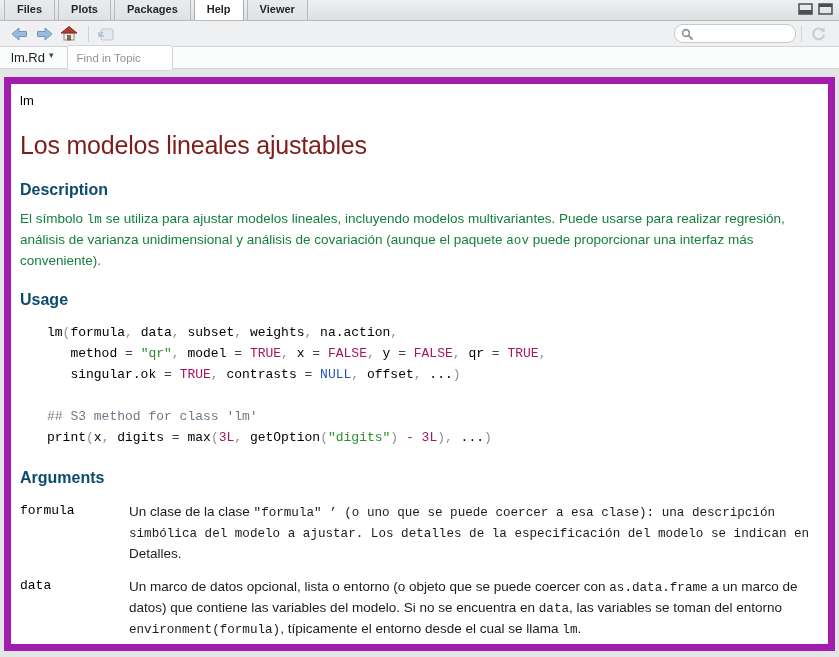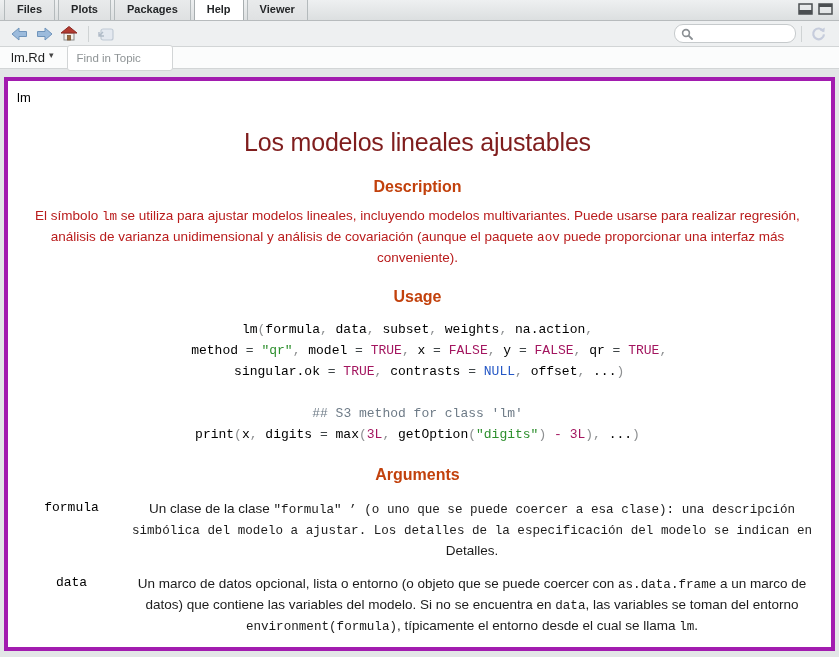--- a/index.html
+++ b/index.html
@@ -81,33 +81,32 @@
     border:1px solid #d2d5d6; border-radius:3px;
     font-size:11.5px; color:#444; padding:12px 8px;
     outline:none; background:#fff;
     font-family:"Liberation Sans",sans-serif;
   }
   .findbox::placeholder { color:#8f9496; }
 
   
   .content {
     position:absolute; left:4px; right:4px; top:77px; bottom:6px;
-    background:#fff; border:4px solid #a21caf;
+    background:#fff; border:7px solid #a21caf;
     overflow:hidden;
-    text-align:center;
   }
   .doc { padding:9px 13px 0 9px; }
   .meta { display:flex; justify-content:space-between; font-size:13px; color:#000; }
   h1.title { font-size:25px; font-weight:400; color:#7f1d1d; margin:23px 0 0; letter-spacing:-0.2px; }
-  h2.sect { font-size:16px; font-weight:bold; color:#c2410c; margin:21px 0 0; }
-  p.body { font-size:13.5px; line-height:19px; color:#b91c1c; margin:10px 0 0; max-width:812px; }
+  h2.sect { font-size:16px; font-weight:bold; color:#0c4a6e; margin:21px 0 0; }
+  p.body { font-size:13.5px; line-height:19px; color:#15803d; margin:10px 0 0; max-width:812px; }
   p.body .code { font-size:12.6px; }
 
   pre.usage { margin:13px 0 0; font-size:13px; line-height:21px; color:#000; }
-  pre.usage .cl { white-space:pre; }
+  pre.usage .cl { white-space:pre;margin-left:27px; }
   .tk-id  { color:#000; }
   .tk-p   { color:var(--tk-p); }
   .tk-op  { color:var(--tk-op); }
   .tk-s   { color:var(--tk-s); }
   .tk-c   { color:var(--tk-c); }
   .tk-n   { color:var(--tk-n); }
   .tk-com { color:var(--tk-com); }
 
   .argtable {
     display:grid; grid-template-columns:109px 1fr;

